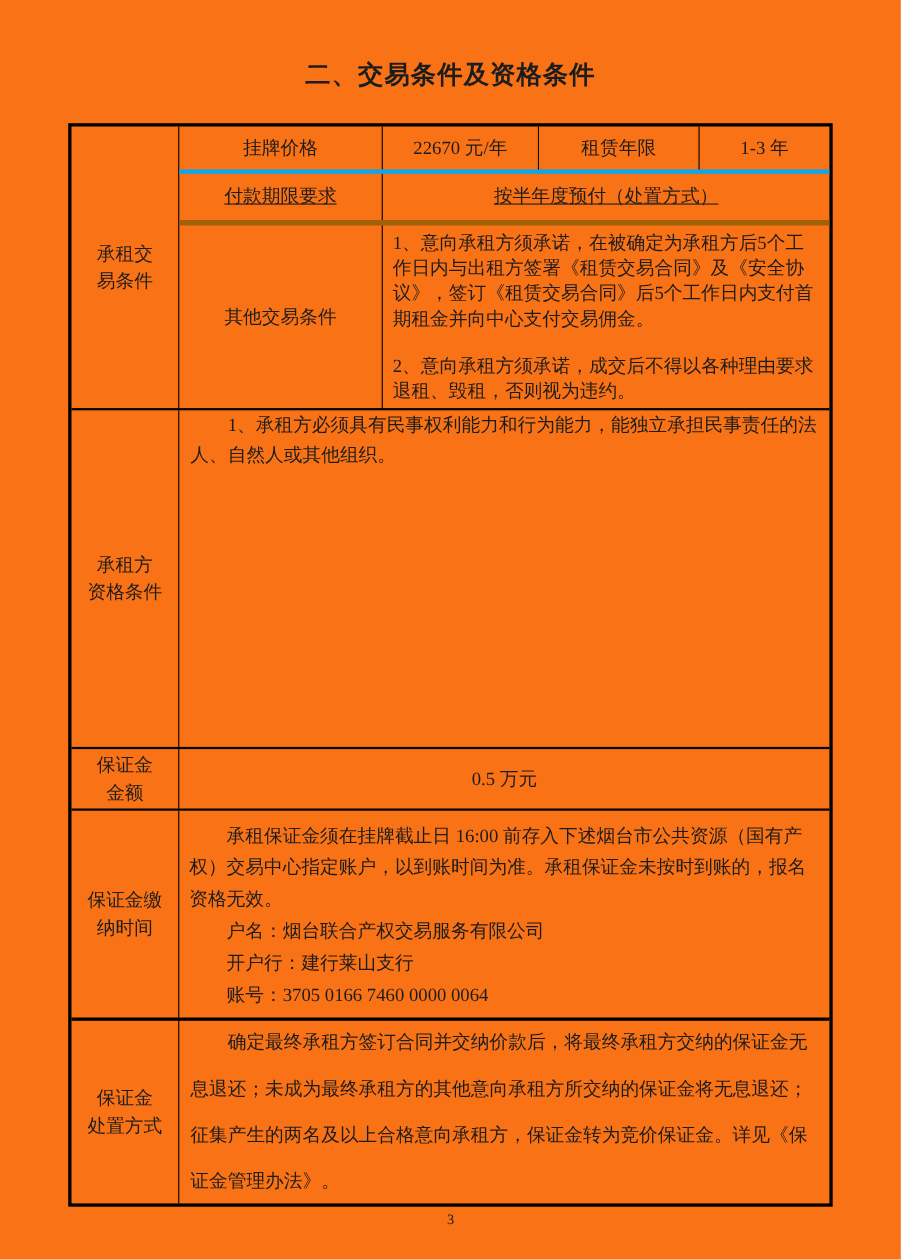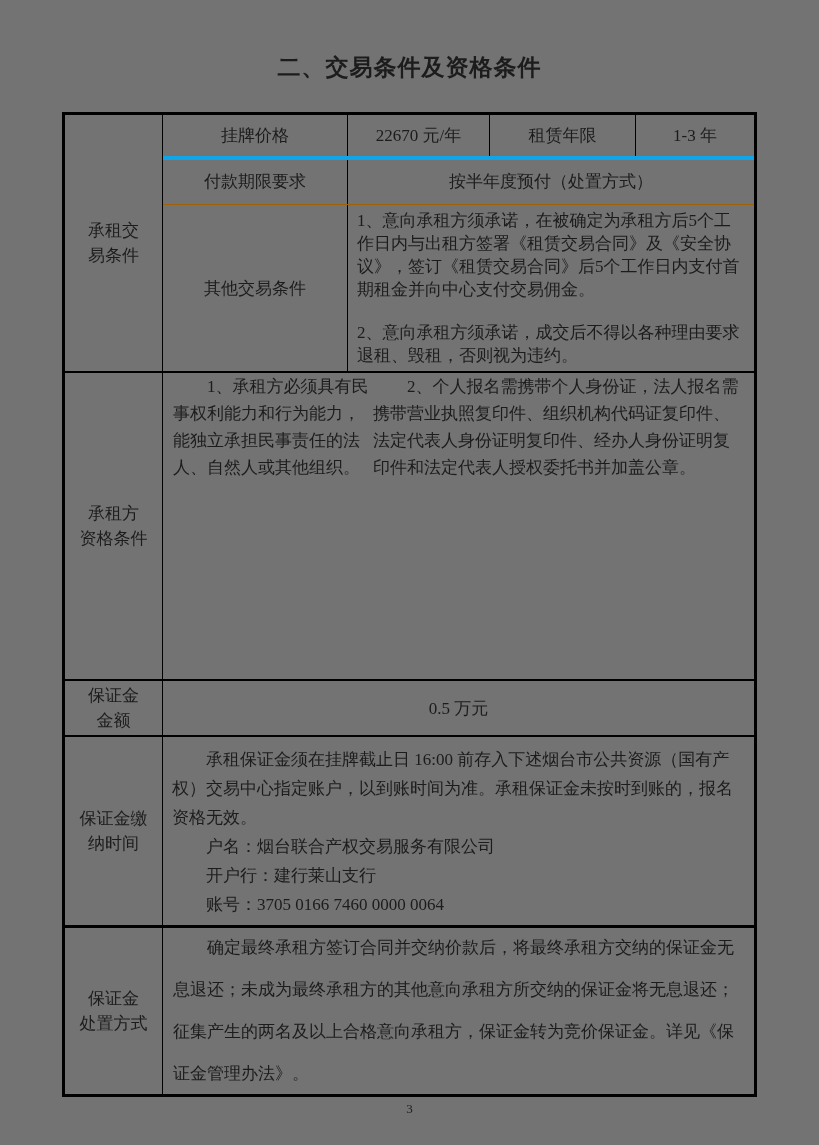--- a/index.html
+++ b/index.html
@@ -8,21 +8,21 @@
     background: #ffffff;
     width: 819px;
     height: 1145px;
     font-family: "Liberation Serif", "DejaVu Serif", serif;
     color: #1c1c1c;
   }
   .doc {
     position: relative;
     width: 819px;
     height: 1145px;
-    background: #737373;
+    background: #f97316;
     overflow: hidden;
   }
   .title {
     position: absolute;
     top: 52px;
     left: 0;
     width: 100%;
     text-align: center;
     font-size: 23px;
     font-weight: bold;
@@ -54,21 +54,21 @@
     text-align: center;
     font-size: 17px;
     line-height: 25px;
     white-space: pre-line;
   }
   .content-col { flex: 1; display: flex; flex-direction: column; min-width: 0; }
 
   .s1 { height: 256px; }
   .s1-row { display: flex; flex-direction: row; align-items: stretch; }
   .s1-row.r1 { height: 48px; border-bottom: 4px solid #0ea5e9; }
-  .s1-row.r2 { height: 52px; border-bottom: 1px solid #a16207; }
+  .s1-row.r2 { height: 52px; border-bottom: 5px solid #a16207; text-decoration: underline; }
   .s1-row.r3 { flex: 1; }
   .cell {
     display: flex;
     align-items: center;
     justify-content: center;
     text-align: center;
     font-size: 17px;
     min-width: 0;
   }
   .br { border-right: 1px solid #000; }
@@ -152,21 +152,20 @@
           </div>
         </div>
       </div>
     </div>
 
     <div class="section s2">
       <div class="label-cell">承租方
 资格条件</div>
       <div class="text-cell">
         <p class="indent">1、承租方必须具有民事权利能力和行为能力，能独立承担民事责任的法人、自然人或其他组织。</p>
-        <p class="indent">2、个人报名需携带个人身份证，法人报名需携带营业执照复印件、组织机构代码证复印件、法定代表人身份证明复印件、经办人身份证明复印件和法定代表人授权委托书并加盖公章。</p>
       </div>
     </div>
 
     <div class="section s3">
       <div class="label-cell">保证金
 金额</div>
       <div class="cell flex1">0.5 万元</div>
     </div>
 
     <div class="section s4">

